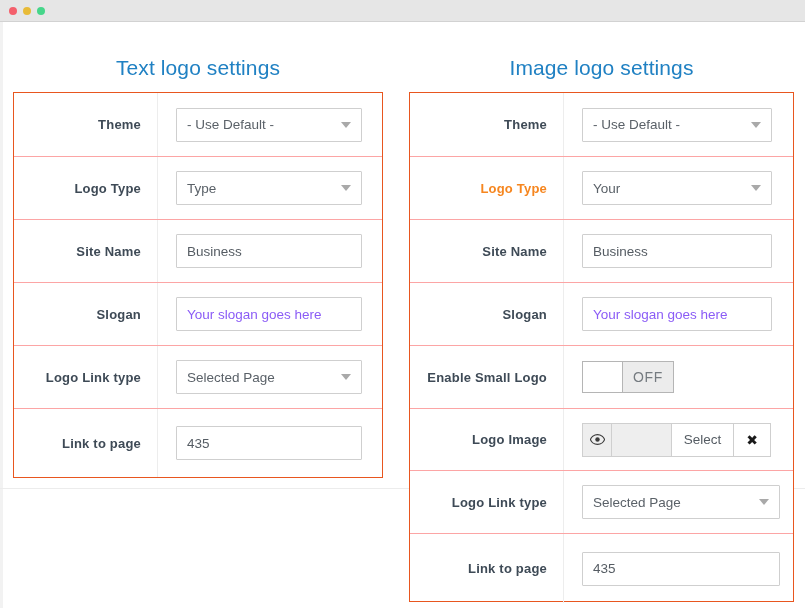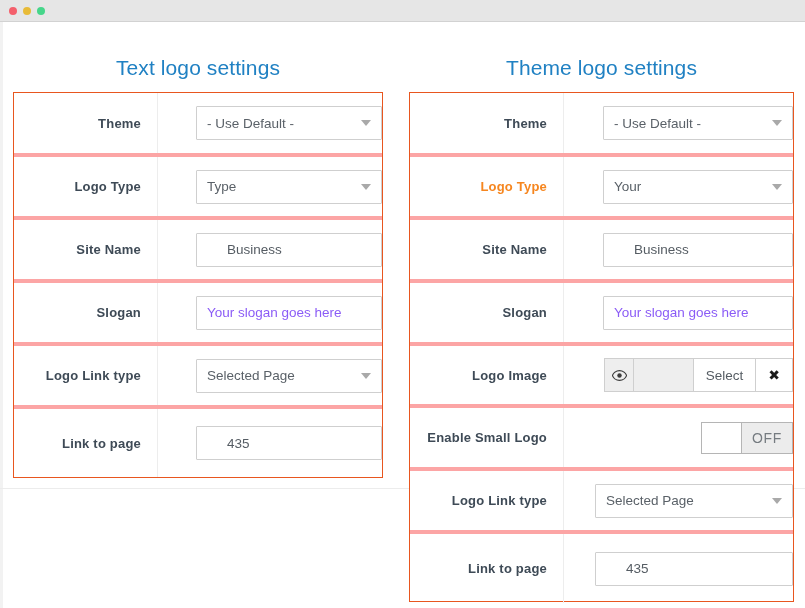--- a/index.html
+++ b/index.html
@@ -26,45 +26,45 @@
   .rail-right{position:absolute;right:0;top:0;width:3px;height:586px;background:#f2f2f2;}
   .bottom-line{position:absolute;left:0;right:0;bottom:0;height:1px;background:#ececec;}
 
   
   .panel{position:absolute;box-sizing:border-box;border:1px solid #e8561f;background:#fff;}
   .panel-title{
     position:absolute;text-align:center;color:#2081c3;
     font-size:21px;font-weight:400;letter-spacing:.1px;white-space:nowrap;
   }
 
-  .row{display:flex;border-bottom:4px solid #fca5a5;box-sizing:border-box;}
+  .row{display:flex;border-bottom:1px solid #fca5a5;box-sizing:border-box;}
   .row:last-child{border-bottom:none;}
   .cell-label{
     box-sizing:border-box;display:flex;align-items:center;justify-content:flex-end;
     padding-right:16px;border-right:1px solid #ededed;
     font-size:13px;font-weight:bold;color:#3e4a56;letter-spacing:.2px;
   }
   .cell-label.accent{color:#f6861f;}
   .cell-field{
-    box-sizing:border-box;display:flex;align-items:center;padding-left:18px;justify-content:flex-end;
+    box-sizing:border-box;display:flex;align-items:center;padding-left:18px;
   }
 
   
   .ctl{
     box-sizing:border-box;height:34px;border:1px solid #cfcfcf;background:#fff;
     display:flex;align-items:center;padding:0 10px;
     font-size:13.5px;color:#555c63;border-radius:1px;
   }
   .select{justify-content:space-between;padding-right:8px;}
   .select .val{color:#5a6168;}
   .caret{
     width:0;height:0;border-left:5px solid transparent;border-right:5px solid transparent;
     border-top:6px solid #a9a9a9;margin-right:2px;
   }
-  .input .val{color:#555c63;margin-left:20px;}
+  .input .val{color:#555c63;}
   .input .ph{color:#8b5cf6;}
 
   
   .inputgroup{display:flex;height:34px;box-sizing:border-box;border:1px solid #cfcfcf;}
   .ig-seg{display:flex;align-items:center;justify-content:center;box-sizing:border-box;
           border-right:1px solid #cfcfcf;font-size:13.5px;color:#555c63;}
   .ig-seg:last-child{border-right:none;}
   .ig-eye{width:29px;background:#eeeeee;font-size:13px;color:#3b3b3b;}
   .ig-blank{width:60px;background:#eeeeee;}
   .ig-select{width:62px;background:#fff;}
@@ -148,21 +148,21 @@
         <div class="cell-label" style="width:144px;">Link to page</div>
         <div class="cell-field" style="width:224px;">
           <div class="ctl input" style="width:186px;">
             <span class="val">435</span>
           </div>
         </div>
       </div>
 
     </div>
 
-    <div class="panel-title" style="left:409px;top:34px;width:385px;">Theme logo settings</div>
+    <div class="panel-title" style="left:409px;top:34px;width:385px;">Image logo settings</div>
 
     <div class="panel" style="left:409px;top:70px;width:385px;height:510px;">
 
       <div class="row" style="height:64px;">
         <div class="cell-label" style="width:154px;">Theme</div>
         <div class="cell-field" style="width:229px;">
           <div class="ctl select" style="width:190px;">
             <span class="val">- Use Default -</span>
             <span class="caret"></span>
           </div>
@@ -186,20 +186,30 @@
             <span class="val">Business</span>
           </div>
         </div>
       </div>
 
       <div class="row" style="height:63px;">
         <div class="cell-label" style="width:154px;">Slogan</div>
         <div class="cell-field" style="width:229px;">
           <div class="ctl input" style="width:190px;">
             <span class="ph">Your slogan goes here</span>
+          </div>
+        </div>
+      </div>
+
+      <div class="row" style="height:63px;">
+        <div class="cell-label" style="width:154px;">Enable Small Logo</div>
+        <div class="cell-field" style="width:229px;">
+          <div class="toggle">
+            <div class="tg-knob"></div>
+            <div class="tg-off">OFF</div>
           </div>
         </div>
       </div>
 
       <div class="row" style="height:62px;">
         <div class="cell-label" style="width:154px;">Logo Image</div>
         <div class="cell-field" style="width:229px;">
           <div class="inputgroup">
             <div class="ig-seg ig-eye">
               <svg width="15" height="11" viewBox="0 0 15 11" aria-hidden="true">
@@ -208,30 +218,20 @@
               </svg>
             </div>
             <div class="ig-seg ig-blank"></div>
             <div class="ig-seg ig-select">Select</div>
             <div class="ig-seg ig-close">✖</div>
           </div>
         </div>
       </div>
 
       <div class="row" style="height:63px;">
-        <div class="cell-label" style="width:154px;">Enable Small Logo</div>
-        <div class="cell-field" style="width:229px;">
-          <div class="toggle">
-            <div class="tg-knob"></div>
-            <div class="tg-off">OFF</div>
-          </div>
-        </div>
-      </div>
-
-      <div class="row" style="height:63px;">
         <div class="cell-label" style="width:154px;">Logo Link type</div>
         <div class="cell-field" style="width:229px;">
           <div class="ctl select" style="width:198px;">
             <span class="val">Selected Page</span>
             <span class="caret"></span>
           </div>
         </div>
       </div>
 
       <div class="row" style="height:69px;">

